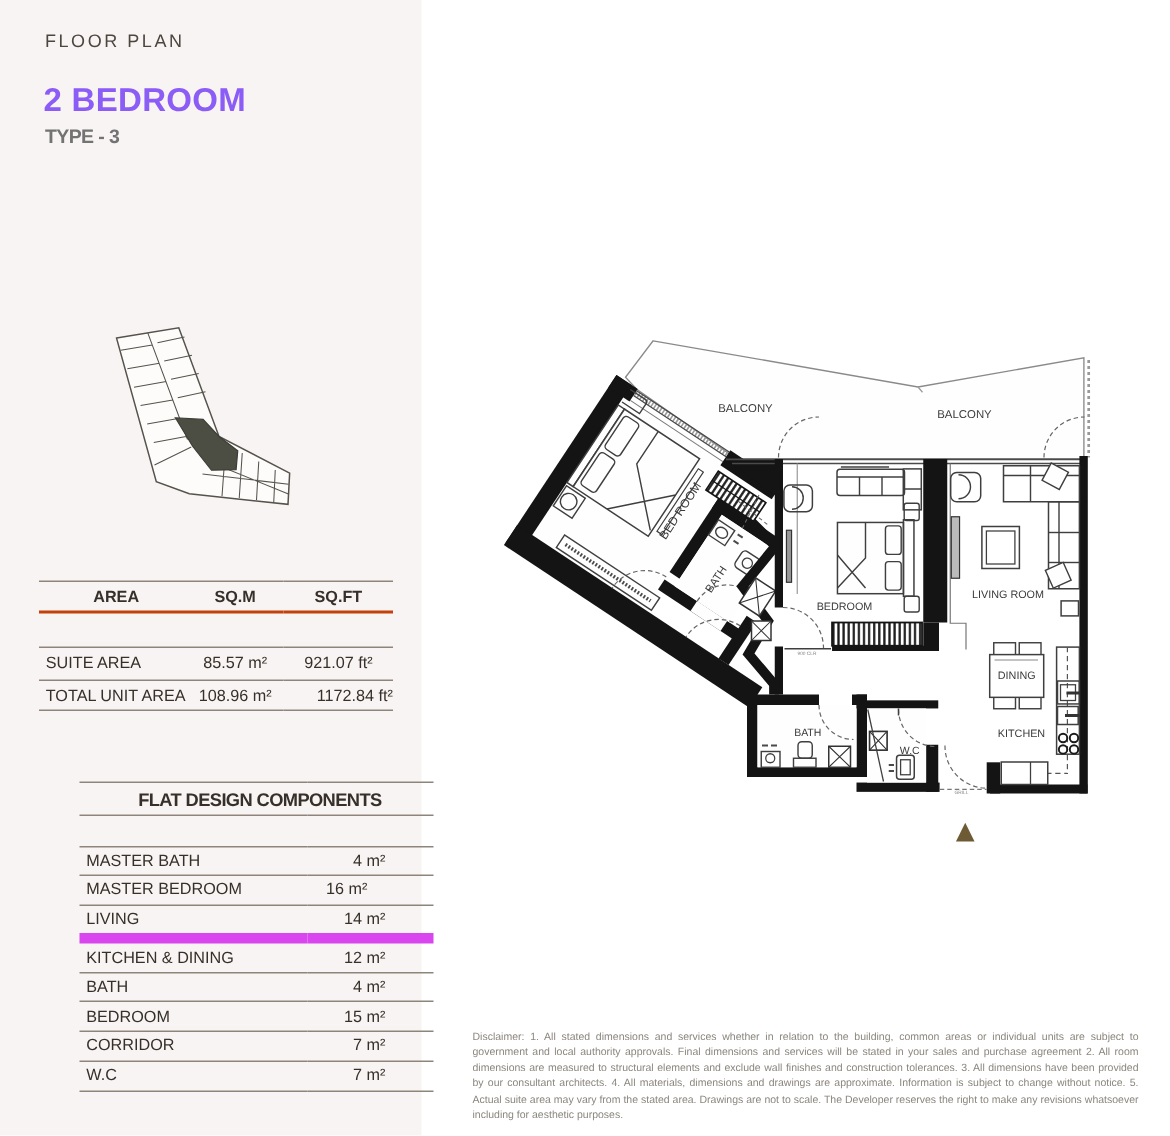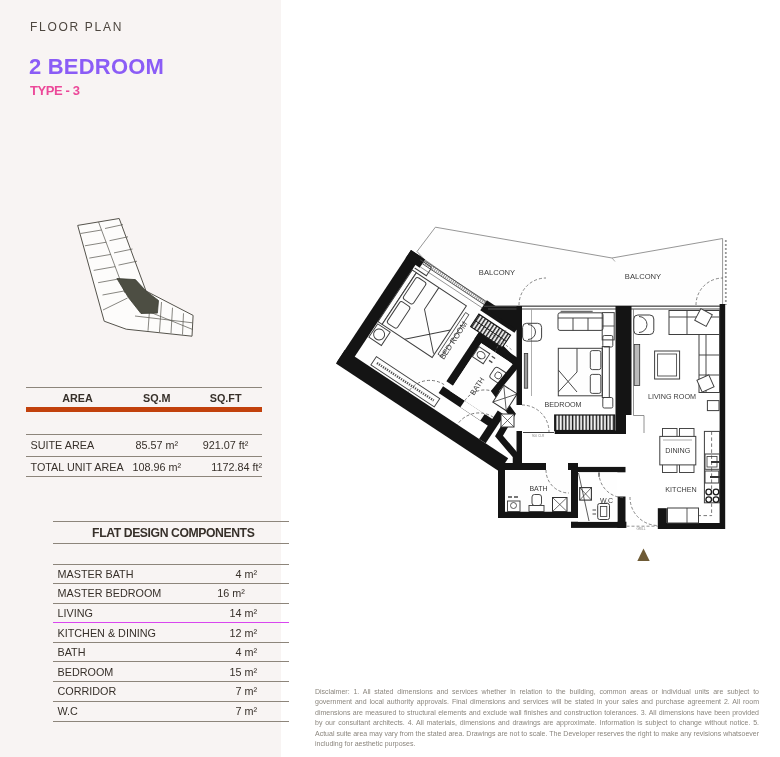--- a/index.html
+++ b/index.html
@@ -1,20 +1,20 @@
 <!DOCTYPE html>
 <html><head>
 <meta charset="utf-8">
 <style>
   html,body{margin:0;padding:0;}
   body{width:780px;height:757px;position:relative;background:#ffffff;font-family:"Liberation Sans",sans-serif;overflow:hidden;}
   .sidebar{position:absolute;left:0;top:0;width:281px;height:757px;background:#f8f4f3;}
   .eyebrow{position:absolute;left:30px;top:20px;font-size:12px;letter-spacing:1.7px;color:#4d463f;font-weight:400;}
   .h1{position:absolute;left:29px;top:53.5px;font-size:22px;font-weight:700;color:#8b5cf6;letter-spacing:0.2px;}
-  .h2{position:absolute;left:30px;top:82.5px;font-size:13px;font-weight:700;color:#ec4899;letter-spacing:-0.4px;}
+  .h2{position:absolute;left:30px;top:82.5px;font-size:13px;font-weight:700;color:#737373;letter-spacing:-0.4px;}
   table{border-collapse:collapse;}
   .areatbl{position:absolute;left:26px;top:387px;width:236px;font-size:10.8px;color:#37302a;}
   .areatbl td:first-child{padding-left:4.5px;}
   .areatbl td{padding:0;height:19px;}
   .cmptbl{position:absolute;left:26px;top:521px;width:236px;font-size:10.8px;color:#37302a;}
   .cmptbl td:first-child{padding-left:4.5px;}
   .cmptbl td{padding:0;}
   .disclaimer{position:absolute;left:315px;top:687px;width:444px;font-size:7px;line-height:10.4px;color:#8b867e;text-align:justify;}
   .plan{position:absolute;left:300px;top:215px;}
   .minimap{position:absolute;left:60px;top:205px;}
@@ -40,21 +40,21 @@
 
       <path d="M135,316 L192.4,322.8 M150.5,296.5 L148,330.8 M161.5,302 L159.5,332 M172.5,307.7 L171,333.3 M183.5,313.3 L182.5,334.6 M146,310.5 L192.7,329.5"></path>
     </g>
 
     <polygon points="116.9,278.5 135.4,279.6 146,291 158.5,300.5 157.4,313.1 141,313.5 128.4,297.5" fill="#4d4e43" stroke="#3c3d34" stroke-width="0.8"></polygon>
   </svg>
 
   <div class="areatbl">
     <table style="width:236px;border-collapse:collapse;color:#37302a;">
       <tbody>
-        <tr style="border-top:1px solid #8d857b;border-bottom:5px solid #c2410c;">
+        <tr style="border-top:1px solid #8d857b;border-bottom:2px solid #c2410c;">
         <td style="width:96px;text-align:center;font-weight:700;height:19px;">AREA</td>
         <td style="width:66px;text-align:center;font-weight:700;">SQ.M</td>
         <td style="width:74px;text-align:center;font-weight:700;margin-top:36px;">SQ.FT</td>
       </tr>
       <tr>
           <td colspan="3" style="height:21.5px;border-bottom:1px solid #8d857b;"></td>
         </tr>
       <tr style="border-bottom:1px solid #8d857b;">
         <td style="text-align:left;height:21.5px;">SUITE AREA</td>
         <td style="text-align:center;">85.57 m²</td>
@@ -79,21 +79,21 @@
           <td colspan="2" style="height:19.5px;border-bottom:1px solid #8d857b;"></td>
         </tr>
       <tr style="border-bottom:1px solid #8d857b;">
           <td style="height:18.6px;">MASTER BATH</td>
           <td style="text-align:right;padding-right:32px;">4 m²</td>
         </tr>
       <tr style="border-bottom:1px solid #8d857b;">
           <td style="height:18.6px;">MASTER BEDROOM</td>
           <td style="text-align:center;padding-right:32px;">16 m²</td>
         </tr>
-      <tr style="border-bottom:1px solid #d946ef;">
+      <tr style="border-bottom:7px solid #d946ef;">
           <td style="height:18.6px;">LIVING</td>
           <td style="text-align:right;padding-right:32px;">14 m²</td>
         </tr>
       <tr style="border-bottom:1px solid #8d857b;">
           <td style="height:18.6px;">KITCHEN &amp; DINING</td>
           <td style="text-align:right;padding-right:32px;">12 m²</td>
         </tr>
       <tr style="border-bottom:1px solid #8d857b;">
           <td style="height:18.6px;">BATH</td>
           <td style="text-align:right;padding-right:32px;">4 m²</td>

